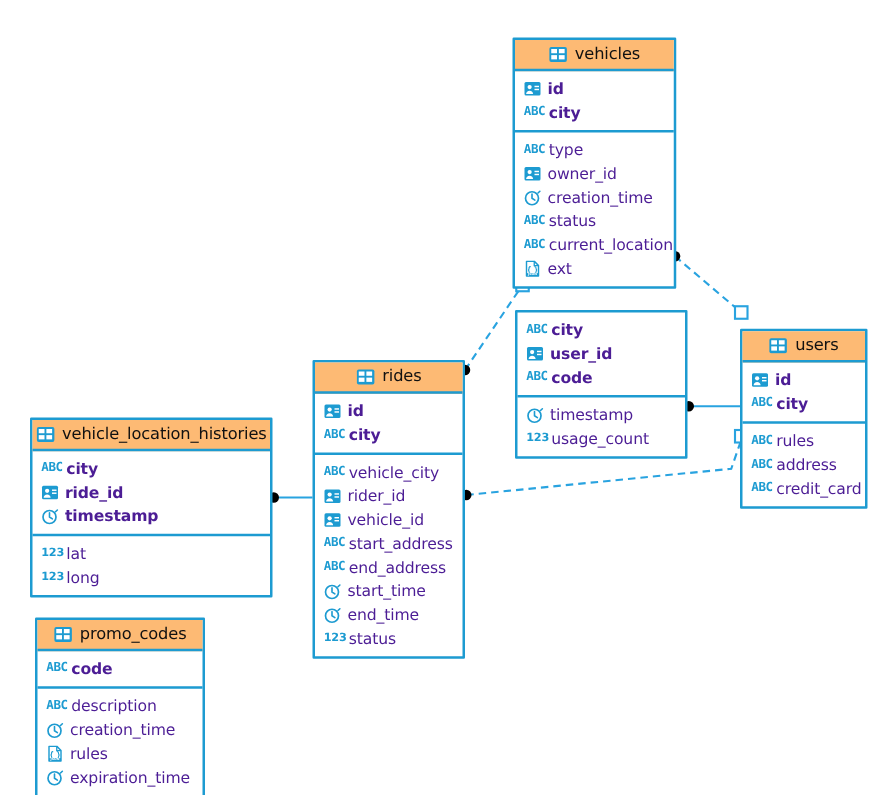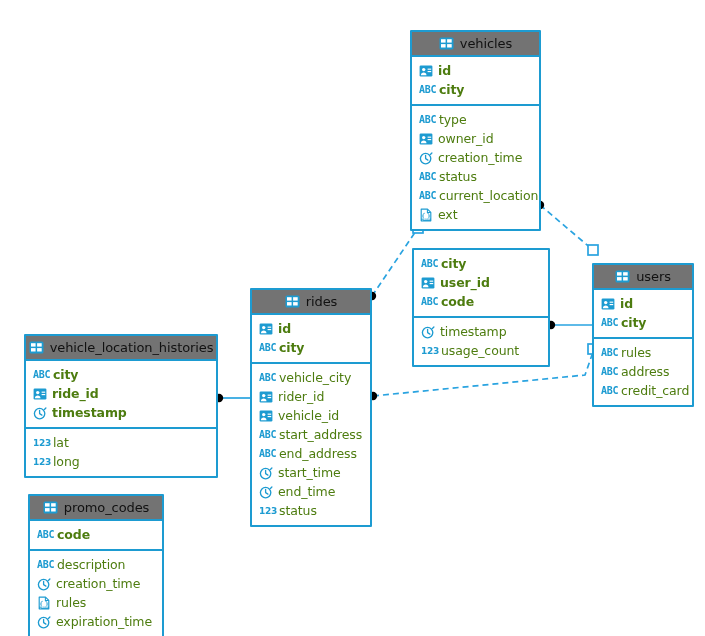--- a/index.html
+++ b/index.html
@@ -40,21 +40,21 @@
   }
   .tbl-header {
     box-sizing: border-box;
     height: 25px;
     display: flex;
     align-items: center;
     justify-content: center;
     gap: 6px;
     border-bottom: 2px solid #1d9bd1;
     padding: 0 8px;
-    background: #737373;
+    background: #fdba74;
   }
   .tbl-title {
     font-size: 13px;
     color: #111111;
     white-space: nowrap;
     letter-spacing: -0.1px;
   }
   .tbl-section {
     padding: 4px 0 5px 0;
   }
@@ -64,21 +64,21 @@
   .field {
     height: 19px;
     display: flex;
     align-items: center;
     gap: 5px;
     padding: 0 6px 0 7px;
     white-space: nowrap;
   }
   .field-label {
     font-size: 12.5px;
-    color: #4d7c0f;
+    color: #4c1d95;
     letter-spacing: -0.1px;
   }
   .field.key .field-label {
     font-weight: bold;
   }
 
   
   .ic {
     width: 14px;
     height: 14px;

